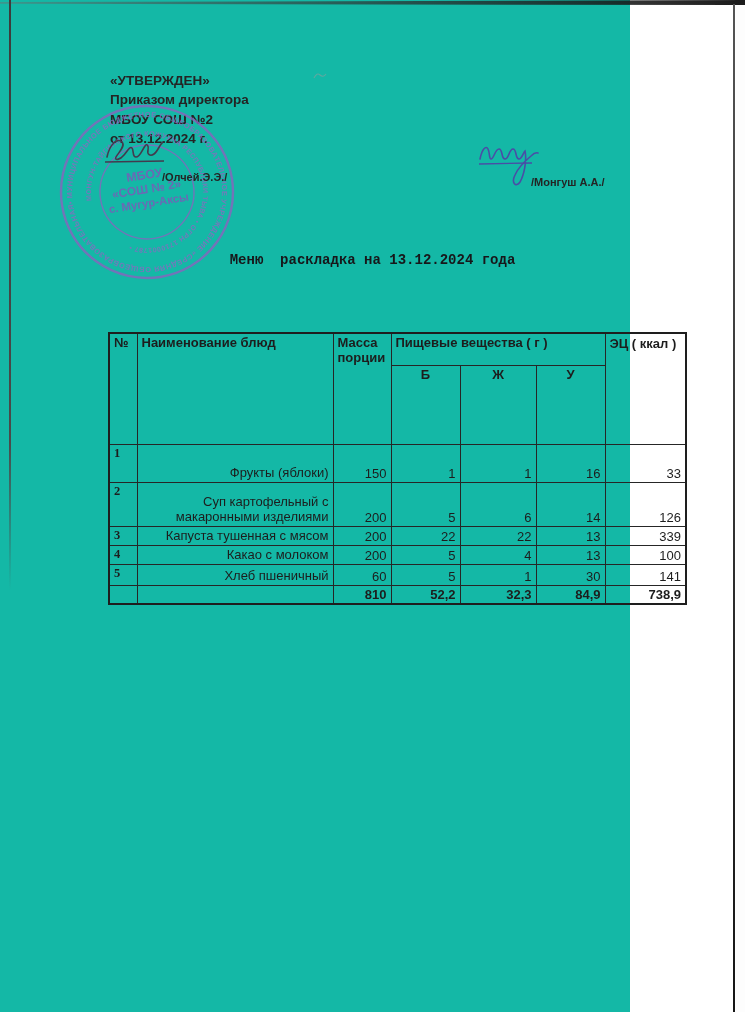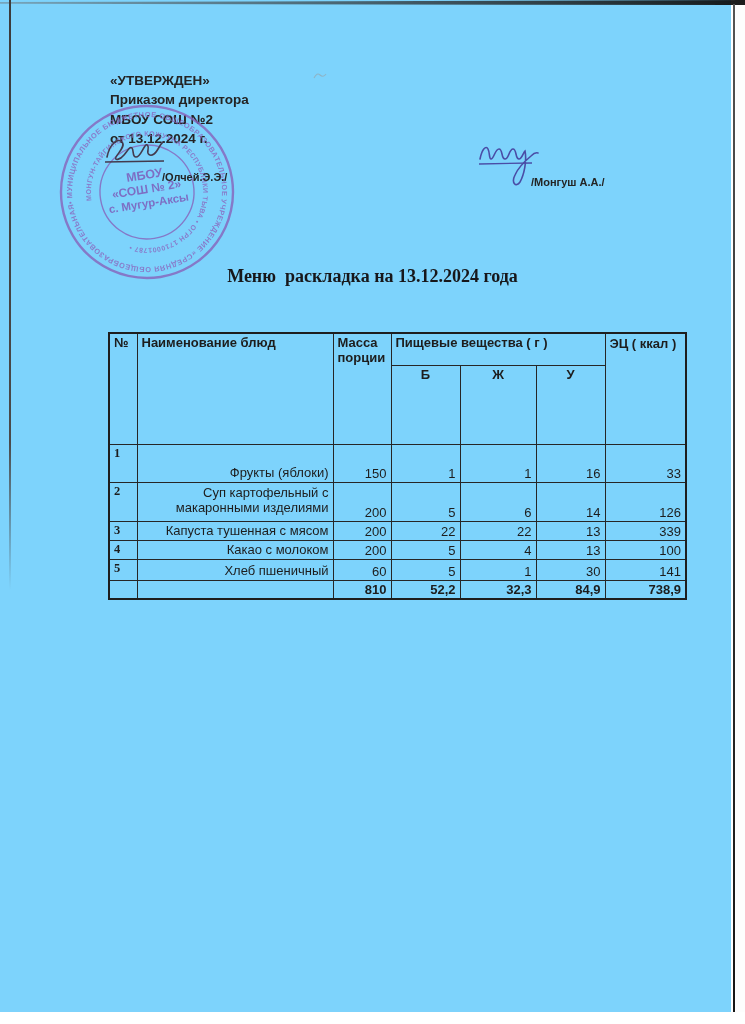--- a/index.html
+++ b/index.html
@@ -5,22 +5,22 @@
   * { margin:0; padding:0; box-sizing:border-box; }
   html,body { width:745px; height:1024px; }
   body {
     font-family:"Liberation Sans", sans-serif;
     background:#ffffff;
     position:relative;
     overflow:hidden;
     color:#1f1f1f;
   }
   .page {
-    position:absolute; left:0; top:0; width:731px; height:1012px;
-    background:#7dd3fc;
+    position:absolute; left:0; top:0; width:630px; height:1012px;
+    background:#14b8a6;
   }
   
   .top-edge {
     position:absolute; left:0; top:0; width:745px; height:6px;
     background:linear-gradient(to right, rgba(110,110,110,.45), rgba(15,15,15,.95));
     clip-path:polygon(0 35%, 100% 0%, 100% 85%, 0 62%);
   }
   .left-edge {
     position:absolute; left:9px; top:0; width:2px; height:590px;
     background:linear-gradient(to bottom, #3c3c3c 0%, #4a4a4a 75%, rgba(80,80,80,0) 100%);
@@ -45,24 +45,24 @@
   .sig-svg { position:absolute; }
   .sig-name { position:absolute; font-weight:bold; font-size:11px; color:#242424; white-space:nowrap;margin-top:28px; }
   
   .stamp {
     position:absolute; left:58px; top:103px; width:178px; height:178px;
     transform:rotate(-9deg); opacity:.82; pointer-events:none;
   }
   .stamp text { font-family:"Liberation Sans", sans-serif; }
   
   .doc-title {
-    position:absolute; left:0; top:266px; width:745px;
+    position:absolute; left:0; top:252px; width:745px;
     text-align:center;
-    font-family:Liberation Serif, serif;
-    font-weight:bold; font-size:18px; color:#17171a;
+    font-family:Liberation Mono, monospace;
+    font-weight:bold; font-size:14px; color:#17171a;
     white-space:pre-wrap;
   }
   
   table.menu {
     position:absolute; left:108px; top:332px; width:577px;
     border-collapse:collapse; table-layout:fixed;
     font-size:13px; color:#1d1d1d;
   }
   table.menu td {
     border:1.5px solid #262626;
@@ -165,21 +165,21 @@
         <td class="rownum">1</td>
         <td class="name">Фрукты (яблоки)</td>
         <td class="val">150</td>
         <td class="val">1</td>
         <td class="val">1</td>
         <td class="val">16</td>
         <td class="val">33</td>
       </tr>
       <tr style="height:39px">
         <td class="rownum">2</td>
-        <td class="name" style="vertical-align:top; padding-top:2px;">Суп картофельный с макаронными изделиями</td>
+        <td class="name" style="vertical-align:top; padding-top:11px;">Суп картофельный с макаронными изделиями</td>
         <td class="val">200</td>
         <td class="val">5</td>
         <td class="val">6</td>
         <td class="val">14</td>
         <td class="val">126</td>
       </tr>
       <tr style="height:19px">
         <td class="rownum">3</td>
         <td class="name">Капуста тушенная с мясом</td>
         <td class="val">200</td>

